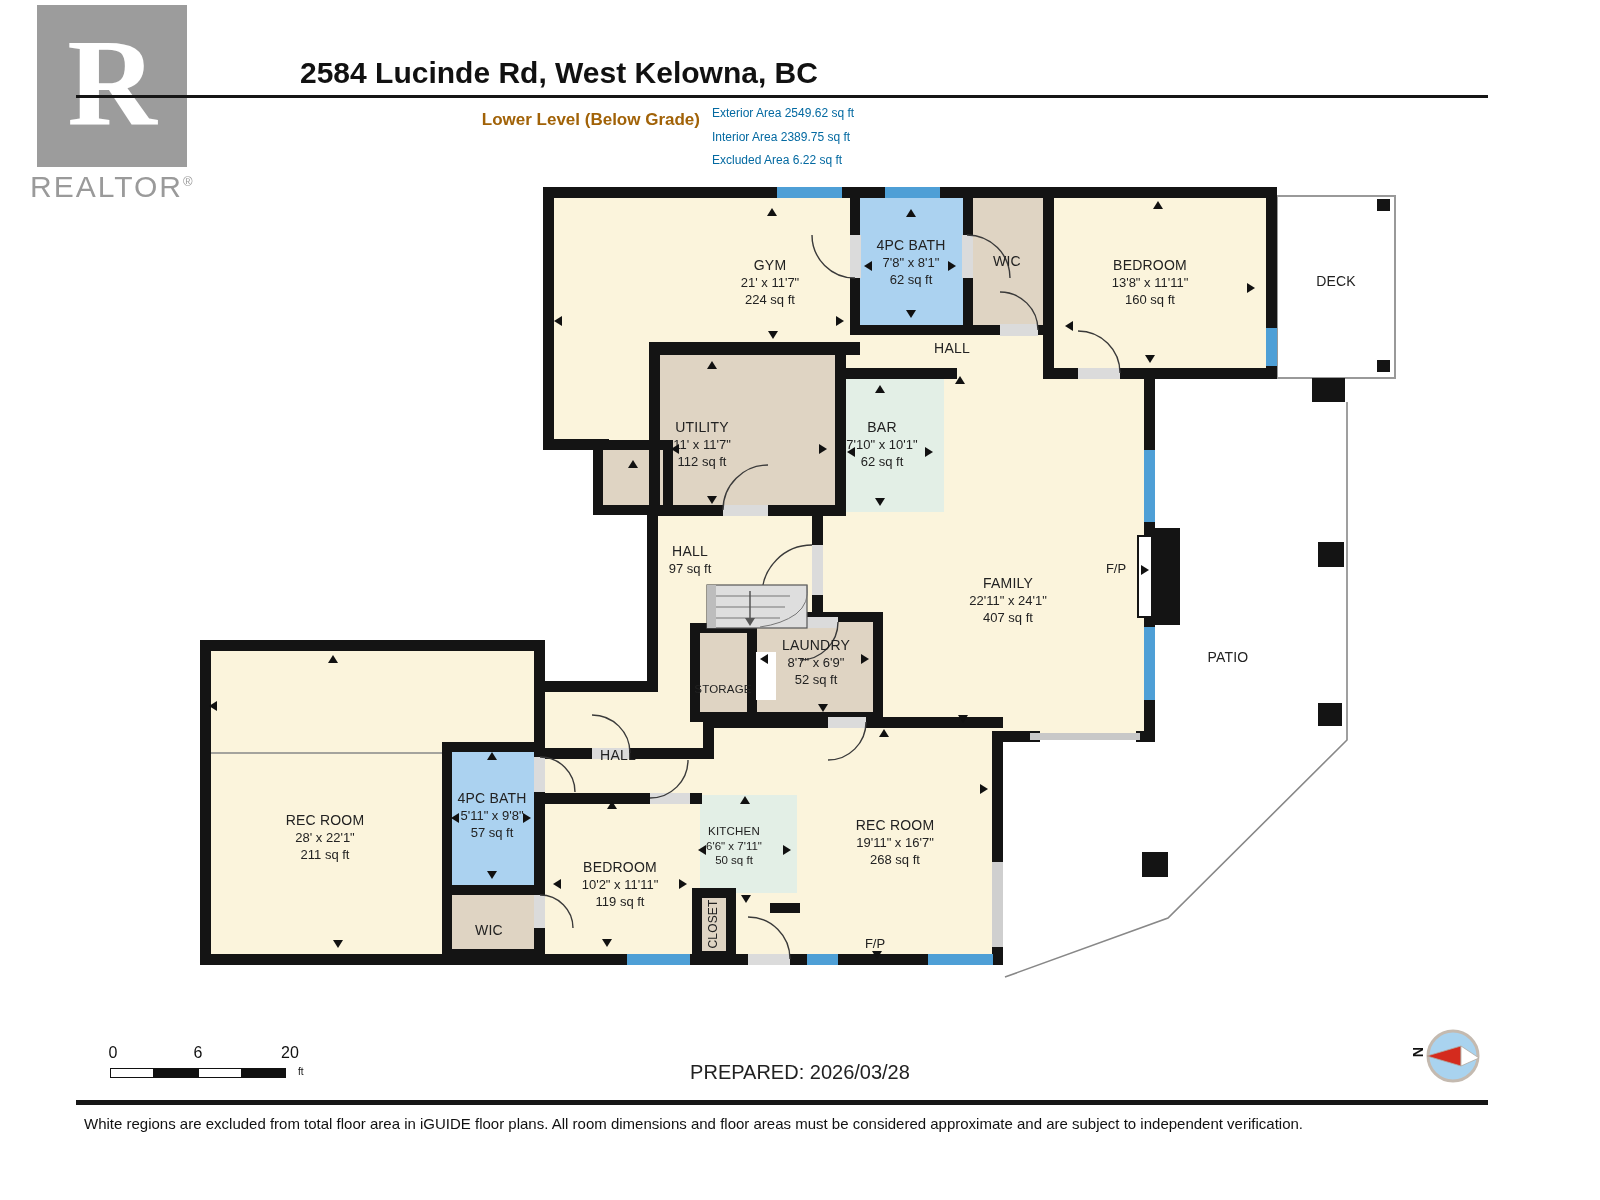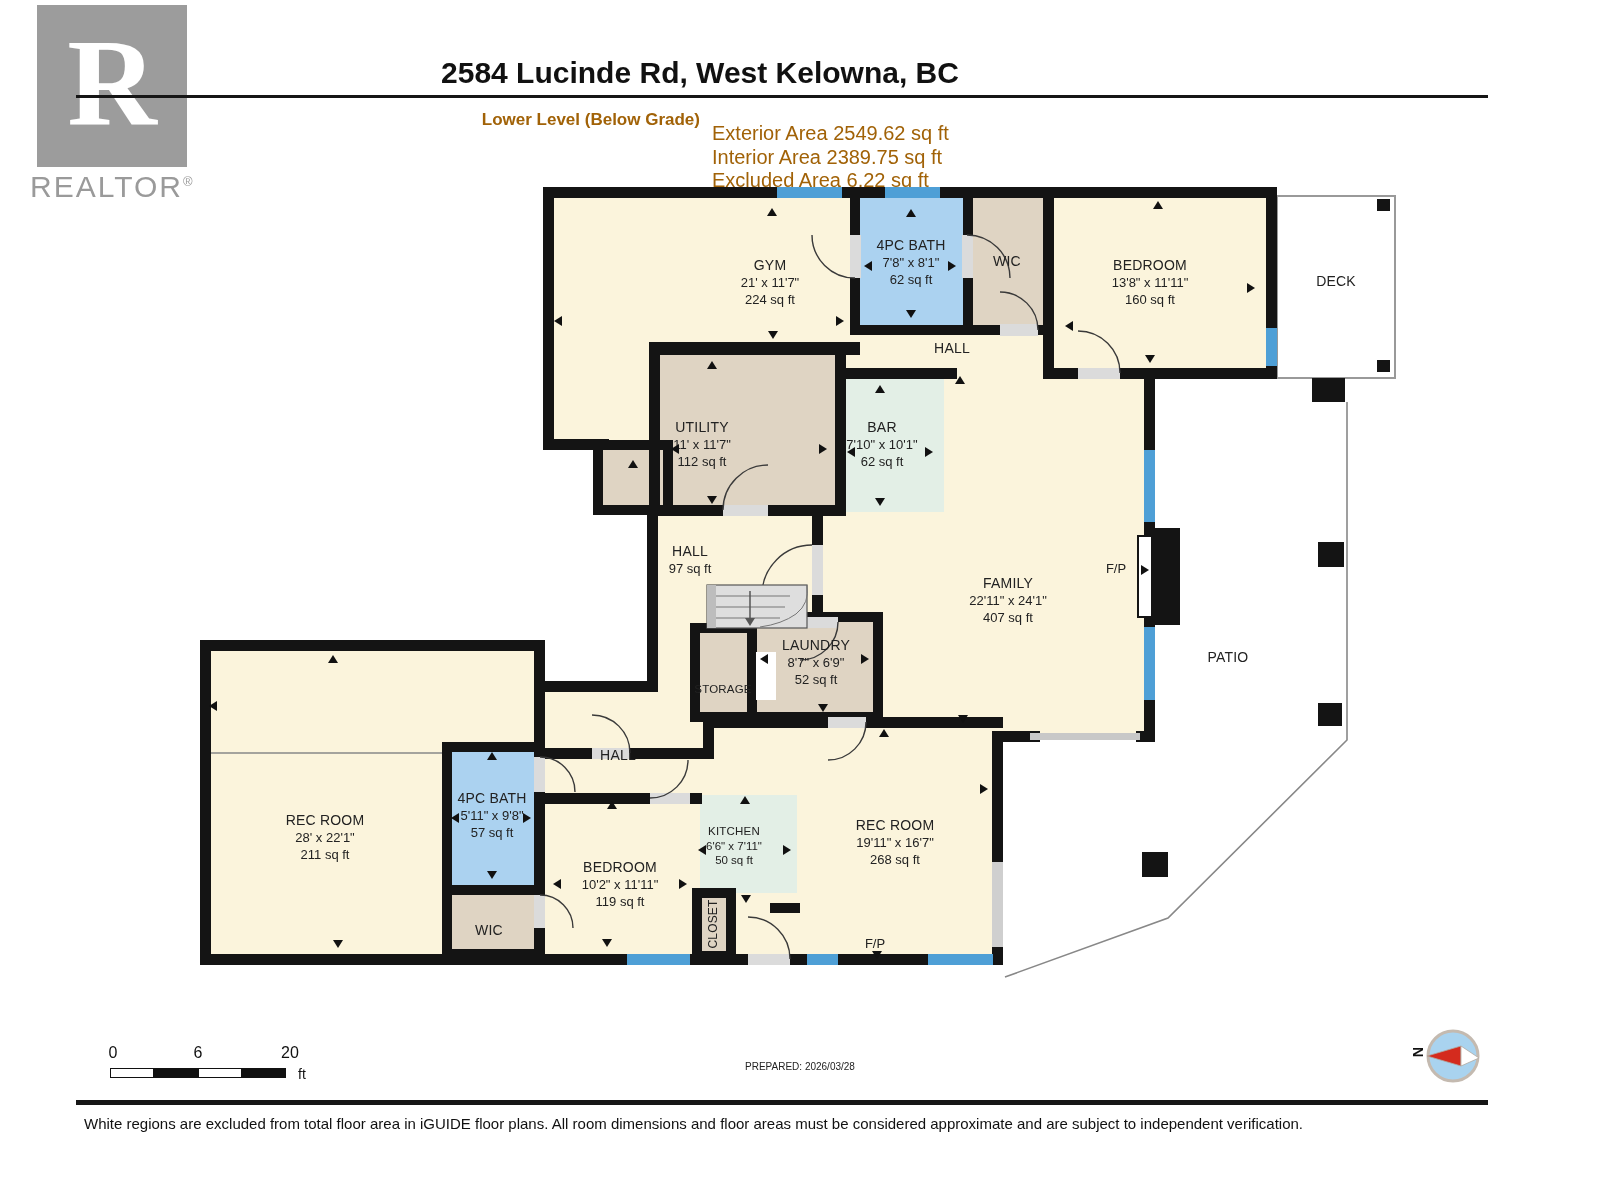--- a/index.html
+++ b/index.html
@@ -22,49 +22,49 @@
   .stairline{fill:none;stroke:#777;stroke-width:1;}
   
   .layer{position:absolute;left:0;top:0;width:1600px;height:1200px;pointer-events:none;}
   .rlabel{position:absolute;transform:translate(-50%,-50%);text-align:center;color:#222;
           white-space:nowrap;line-height:1.28;}
   .rname{display:block;font-size:14px;letter-spacing:.2px;}
   .rdim{display:block;font-size:13px;}
   .small .rname{font-size:11.5px;}
   .vert{transform:translate(-50%,-50%) rotate(-90deg);}
   
-  .title{position:absolute;left:300px;top:56px;width:800px;text-align:center;
+  .title{position:absolute;left:300px;top:56px;width:800px;text-align:left;
          font-size:30px;font-weight:bold;color:#111;}
   .hline{position:absolute;left:76px;top:95px;width:1412px;height:3px;background:#161616;}
   .levlab{position:absolute;left:400px;top:110px;width:300px;text-align:right;
           font-size:17px;font-weight:bold;color:#a16207;}
-  .areas{position:absolute;left:712px;top:122px;font-size:20px;color:#a16207;line-height:23.5px;}
+  .areas{position:absolute;left:712px;top:102px;font-size:12px;color:#0369a1;line-height:23.5px;}
   .areas span{display:block;}
   
   .logo-box{position:absolute;left:37px;top:5px;width:150px;height:162px;background:#9C9C9C;
             text-align:center;}
   .logo-r{font-family:"Liberation Serif", serif;font-weight:bold;color:#fff;font-size:124px;
           line-height:158px;}
   .logo-text{position:absolute;left:30px;top:170px;font-size:30px;color:#9A9A9A;
              letter-spacing:2px;}
   .logo-text sup{font-size:13px;}
   
   .tick{position:absolute;transform:translate(-50%,0);font-size:16px;color:#111;}
   .seg{position:absolute;height:10px;width:44px;top:1068px;box-sizing:border-box;}
   .seg.wht{background:#fff;border:1.6px solid #111;}
   .seg.blk{background:#111;}
-  .ftlab{position:absolute;left:298px;top:1066px;font-size:14px;color:#111;}
+  .ftlab{position:absolute;left:298px;top:1066px;font-size:10px;color:#111;}
   
   .north{position:absolute;left:1413px;top:1044px;font-size:14px;font-weight:bold;color:#111;
          transform:rotate(90deg);}
   
   .footline{position:absolute;left:76px;top:1100px;width:1412px;height:5px;background:#161616;}
   .disclaimer{position:absolute;left:84px;top:1115px;font-size:15px;color:#111;}
   .prepared{position:absolute;left:600px;top:1061px;width:400px;text-align:center;
-            font-size:10px;color:#222;}
+            font-size:20px;color:#222;}
   
   .tri{position:absolute;width:0;height:0;}
   .tri-u{border-left:5px solid transparent;border-right:5px solid transparent;border-bottom:8px solid #111;}
   .tri-d{border-left:5px solid transparent;border-right:5px solid transparent;border-top:8px solid #111;}
   .tri-l{border-top:5px solid transparent;border-bottom:5px solid transparent;border-right:8px solid #111;}
   .tri-r{border-top:5px solsolid transparent;border-top:5px solid transparent;border-bottom:5px solid transparent;border-left:8px solid #111;}
 </style>
 </head>
 <body>
 

